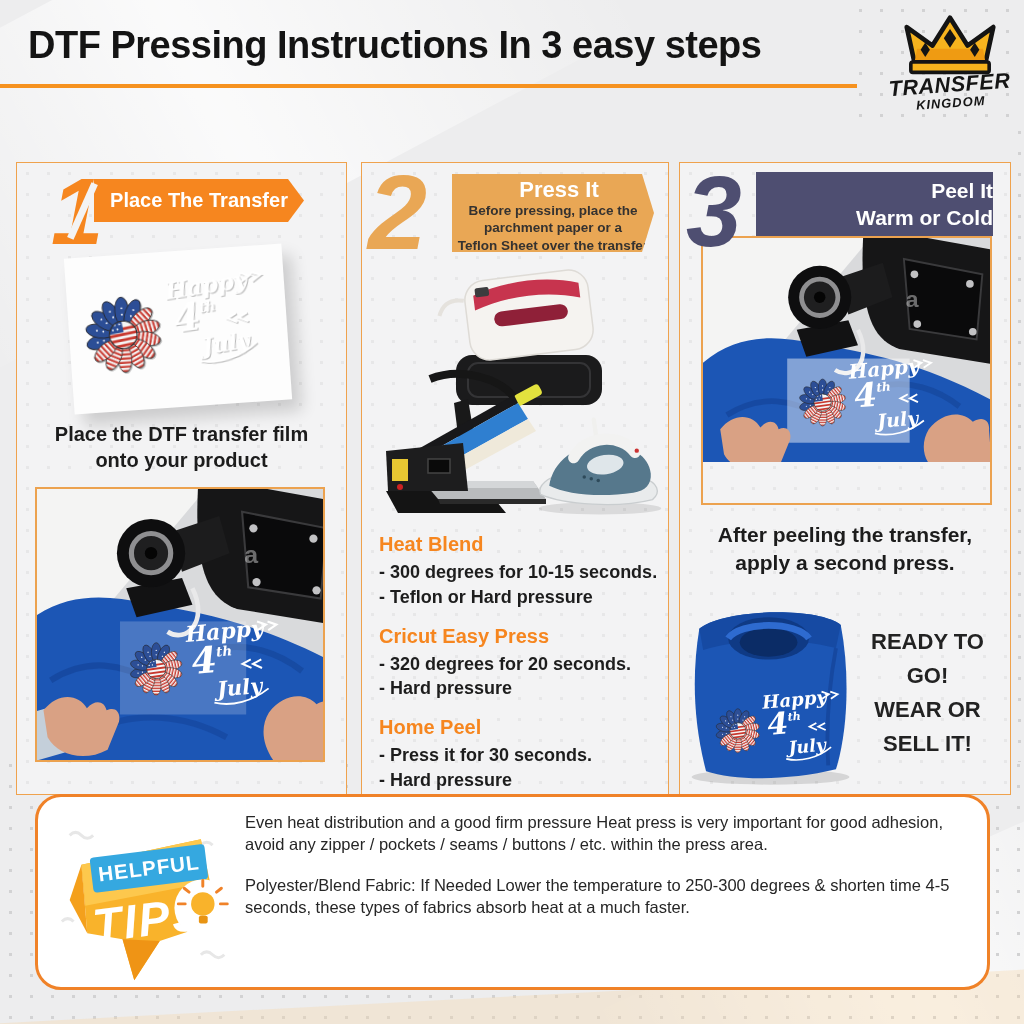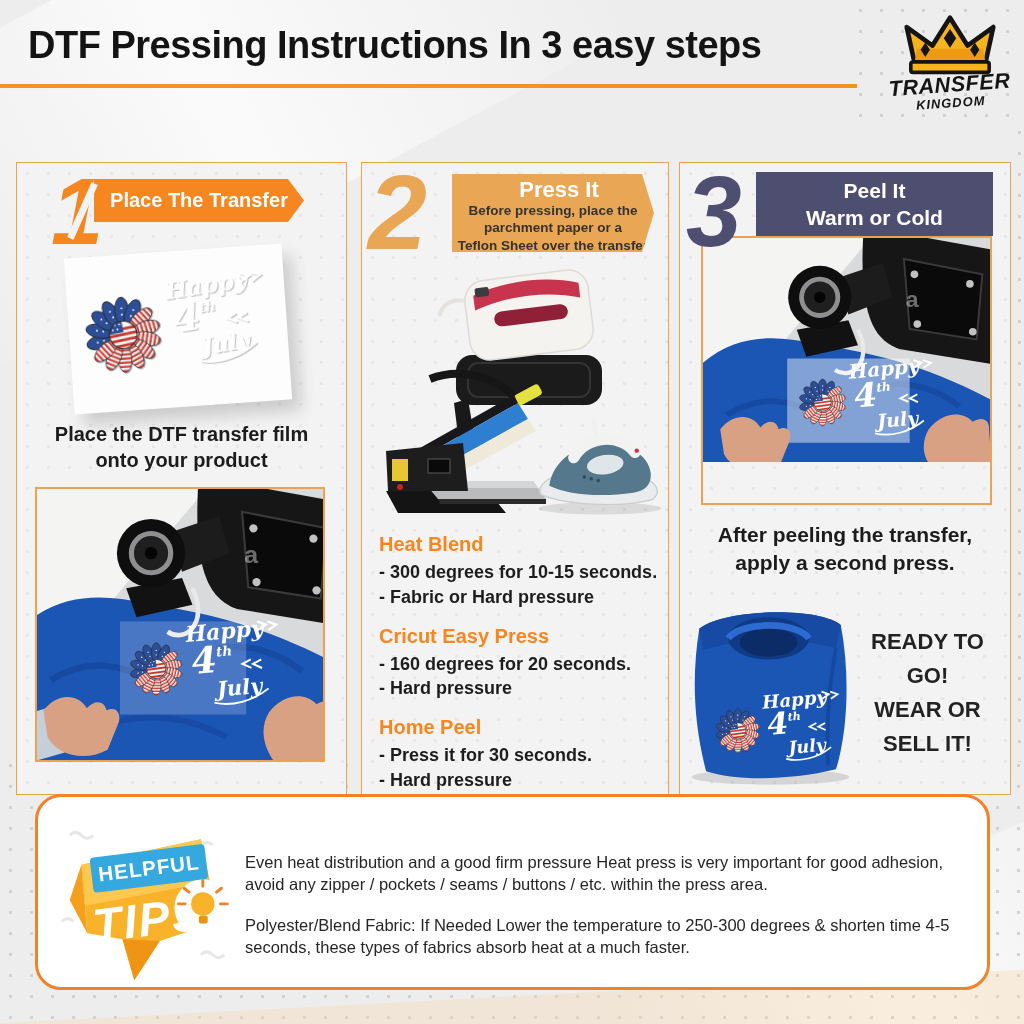--- a/index.html
+++ b/index.html
@@ -34,21 +34,21 @@
   .num-slash{position:absolute;left:62px;top:18px;width:7px;height:60px;background:#f3f3f4;transform:rotate(24deg);z-index:4;}
   .ribbon1{left:77px;top:16px;width:210px;height:43px;background:#f6861f;z-index:2;
            clip-path:polygon(0 0,calc(100% - 16px) 0,100% 50%,calc(100% - 16px) 100%,0 100%);
            color:#fff;font-size:20px;font-weight:800;text-align:center;line-height:43px;}
   .ribbon2{left:90px;top:11px;width:202px;height:78px;background:#e9a755;z-index:2;
            clip-path:polygon(0 0,calc(100% - 12px) 0,100% 50%,calc(100% - 12px) 100%,0 100%);
            text-align:center;padding-top:3px;box-sizing:border-box;}
   .ribbon2 .r2-title{color:#fff;font-size:22px;font-weight:800;line-height:1.15;padding-left:12px;}
   .ribbon2 .r2-sub{color:#353230;font-size:13.5px;font-weight:700;line-height:1.27;white-space:pre-line;}
   .banner3{left:76px;top:9px;width:237px;height:64px;background:#4e4e71;z-index:2;
-           color:#fff;font-size:21px;font-weight:800;text-align:center;line-height:1.3;
+           color:#fff;font-size:21px;font-weight:800;text-align:right;line-height:1.3;
            white-space:pre-line;padding-top:5px;box-sizing:border-box;}
   .film{left:52px;top:88px;width:218px;height:156px;background:#fdfdfd;transform:rotate(-4deg);
         box-shadow:9px 12px 16px rgba(0,0,0,.16);}
   .caption1{left:8px;top:258px;width:313px;font-size:20px;font-weight:800;color:#1c1c1c;
             text-align:center;line-height:1.3;white-space:pre-line;}
   .photo-frame{position:absolute;border:2px solid #eca24f;overflow:hidden;background:#dcdcde;}
   .photo1{left:18px;top:324px;width:286px;height:271px;}
   .photobox3{left:21px;top:73px;width:287px;height:265px;border:2px solid #eca24f;position:absolute;}
   .photo3{width:287px;height:224px;overflow:hidden;background:#dcdcde;}
   .peel-label{width:100%;height:41px;line-height:41px;text-align:center;color:#f6861f;
@@ -58,21 +58,21 @@
   .ready-text{left:170px;top:462px;width:155px;font-size:22px;font-weight:800;color:#222;
               text-align:center;line-height:1.55;white-space:pre-line;}
   .methods{left:17px;top:370px;width:280px;position:absolute;}
   .method{margin-bottom:15px;}
   .method-name{color:#f6861f;font-size:20px;font-weight:800;margin-bottom:4px;}
   .method-line{color:#1d1d1d;font-size:18px;font-weight:700;line-height:1.38;}
   
   .tips-box{left:35px;top:794px;width:949px;height:190px;background:#fff;border:3px solid #f08228;
             border-radius:26px;z-index:1;}
   .tips-badge{left:52px;top:806px;width:190px;height:186px;z-index:3;}
-  .tips-text{left:245px;top:852px;width:725px;z-index:3;}
+  .tips-text{left:245px;top:812px;width:725px;z-index:3;}
   .tips-text p{margin:0 0 19px 0;font-size:16.5px;font-weight:400;color:#262626;line-height:1.33;}
   .script text{fill:#fff;font-family:"DejaVu Serif",serif;font-style:italic;font-weight:bold;}
   .emboss{filter:drop-shadow(1.4px 1.4px 0px rgba(110,110,110,.45));}
   svg{display:block;}
 </style>
 </head>
 <body>
 
 <svg width="0" height="0" style="position:absolute" aria-hidden="true">
   <defs>
@@ -297,25 +297,25 @@
     <circle cx="122" cy="52" r="2.5" fill="#cc3333"></circle>
     <circle cx="62" cy="82" r="2" fill="#2e4a5a"></circle>
       <circle cx="70" cy="84" r="2" fill="#2e4a5a"></circle>
       <circle cx="78" cy="86" r="2" fill="#2e4a5a"></circle>
   </svg>
 
   <div class="methods">
     <div class="method">
       <div class="method-name">Heat Blend</div>
       <div class="method-line">- 300 degrees for 10-15 seconds.</div>
-      <div class="method-line">- Fabric or Hard pressure</div>
+      <div class="method-line">- Teflon or Hard pressure</div>
     </div>
     <div class="method">
       <div class="method-name">Cricut Easy Press</div>
-      <div class="method-line">- 160 degrees for 20 seconds.</div>
+      <div class="method-line">- 320 degrees for 20 seconds.</div>
       <div class="method-line">- Hard pressure</div>
     </div>
     <div class="method">
       <div class="method-name">Home Peel</div>
       <div class="method-line">- Press it for 30 seconds.</div>
       <div class="method-line">- Hard pressure</div>
     </div>
   </div>
 </div>
 

